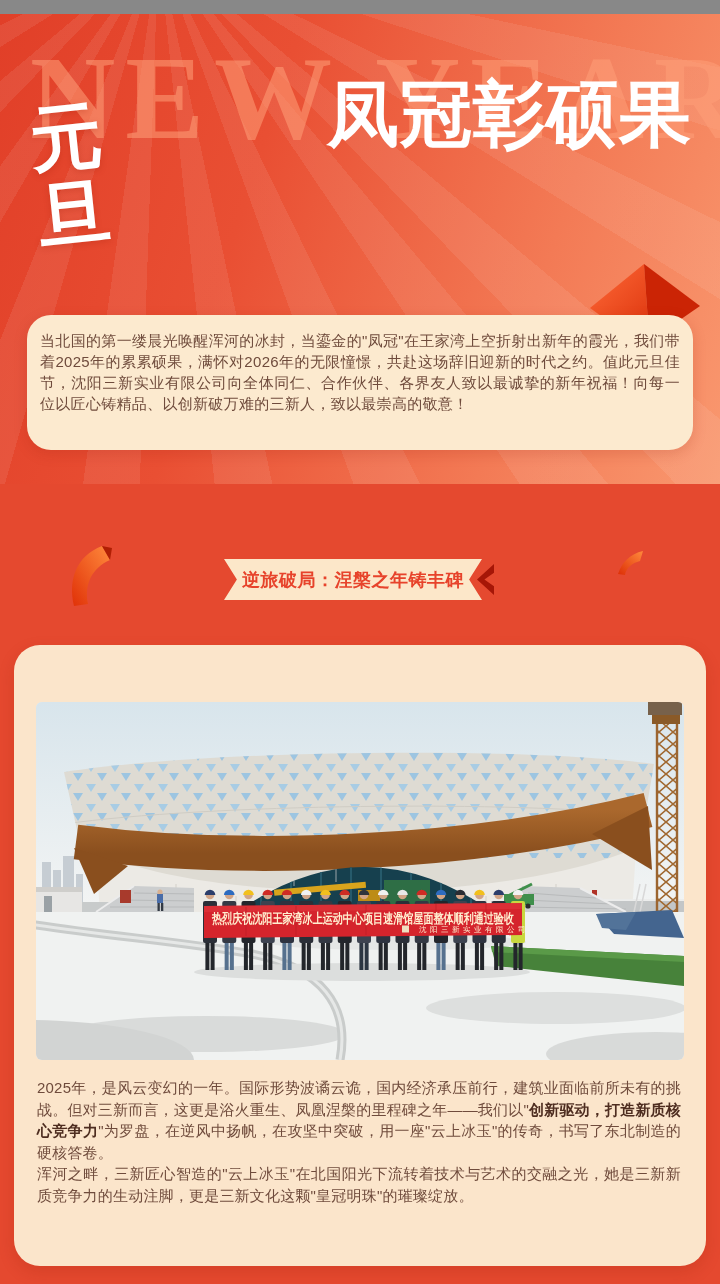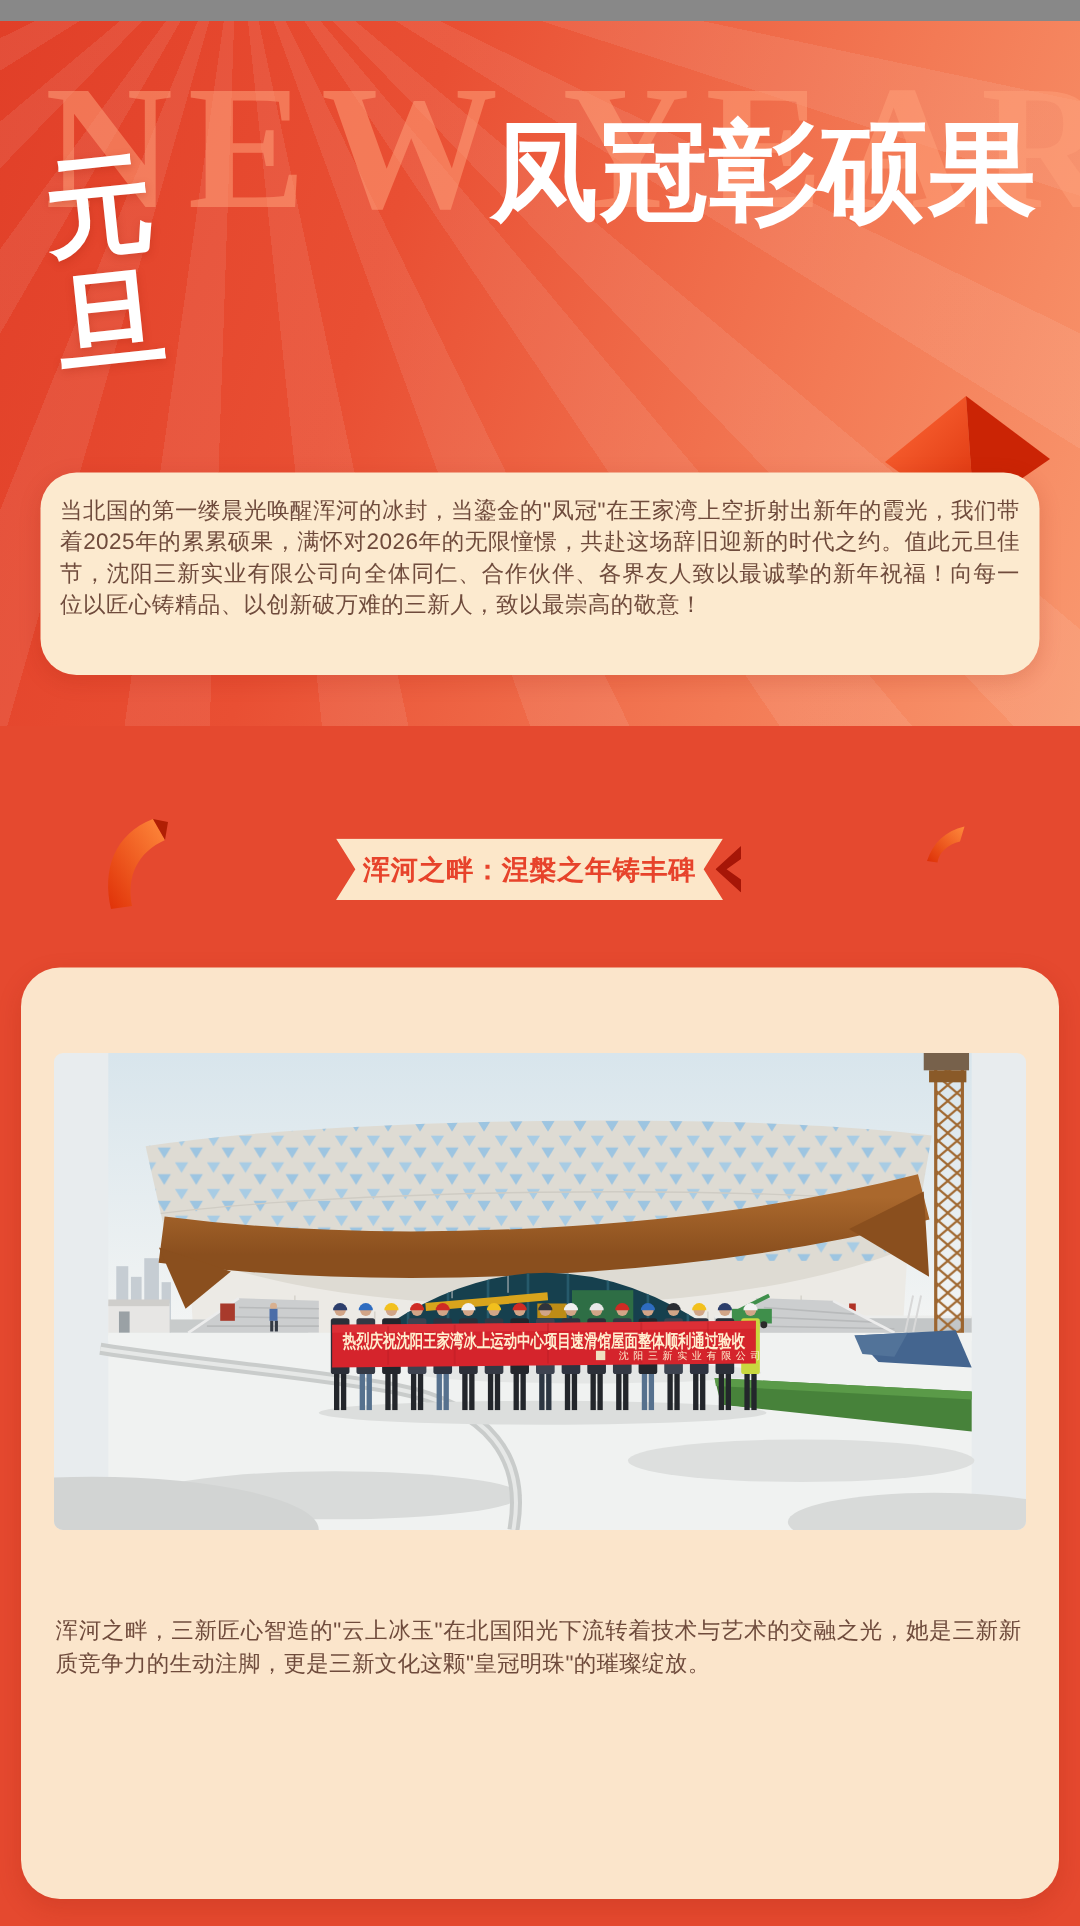--- a/index.html
+++ b/index.html
@@ -34,21 +34,21 @@
   .ribbon-wrap{position:absolute;left:224px;top:545px;width:258px;height:41px;}
   .ribbon-tail{position:absolute;right:-12px;top:5px;width:20px;height:31px;background:#a61607;
     clip-path:polygon(100% 0,15% 50%,100% 100%,100% 72%,52% 50%,100% 28%);}
   .ribbon{position:absolute;left:0;top:0;width:100%;height:100%;background:#fce7c9;
     clip-path:polygon(0 0,100% 0,95% 50%,100% 100%,0 100%,5% 50%);
     display:flex;align-items:center;justify-content:center;
     font-size:18px;font-weight:bold;letter-spacing:.5px;color:#e7432b;}
   
   .card2{position:absolute;left:14px;top:631px;width:692px;height:621px;
     background:#fbe5cb;border-radius:26px;box-shadow:0 6px 16px rgba(150,30,10,.2);}
-  .photo{position:absolute;left:22px;top:57px;width:648px;height:318px;margin:0;
+  .photo{position:absolute;left:22px;top:57px;width:648px;height:358px;margin:0;
     border-radius:6px;overflow:hidden;background:#e8ecee;}
   .photo svg{display:block;width:100%;height:100%;}
   .article{position:absolute;left:23px;right:25px;top:432px;
     color:#6f4b3c;font-size:15px;line-height:21.5px;letter-spacing:.2px;text-align:justify;}
   .article p{margin:0;}
   .article b{color:#4e2d20;font-weight:bold;}
 </style>
 </head>
 <body>
 
@@ -91,21 +91,21 @@
     <defs>
       <linearGradient id="gb" x1="0" y1="1" x2="1" y2="0">
         <stop offset="0" stop-color="#dd2e06"></stop>
           <stop offset="1" stop-color="#ff8a3c"></stop>
       </linearGradient>
     </defs>
     <path d="M2,26 C6,14 14,6 27,3 L24,13 C16,15 10,20 9,27 Z" fill="url(#gb)"></path>
   </svg>
   <div class="ribbon-wrap">
     <div class="ribbon-tail"></div>
-    <div class="ribbon">浑河之畔：涅槃之年铸丰碑</div>
+    <div class="ribbon">逆旅破局：涅槃之年铸丰碑</div>
   </div>
 
   <section class="card2">
     <figure class="photo">
       <svg viewBox="0 0 648 358">
         <defs>
           <linearGradient id="sky" x1="0" y1="0" x2="0" y2="1">
             <stop offset="0" stop-color="#d8e5ec"></stop>
               <stop offset="1" stop-color="#f4f5f4"></stop>
           </linearGradient>
@@ -305,17 +305,18 @@
           <polygon points="168,204 486,201 486,207 168,210" fill="#e23840" opacity=".55"></polygon>
           <path d="M210,205 L210,234 M260,204 L260,234 M330,203 L330,233 M400,202 L400,233 M450,202 L450,232" stroke="#b91c24" stroke-width="1.5" opacity=".4"></path>
           <text x="327" y="221" text-anchor="middle" font-size="13.5" font-weight="bold" fill="#ffeecf" textLength="302" lengthAdjust="spacingAndGlyphs">热烈庆祝沈阳王家湾冰上运动中心项目速滑馆屋面整体顺利通过验收</text>
           <rect x="366" y="223.5" width="7" height="7" fill="#f0e0c0"></rect>
           <text x="438" y="230" text-anchor="middle" font-size="7.5" fill="#ffeecf" letter-spacing="3.5">沈阳三新实业有限公司</text>
         </g>
       </svg>
     </figure>
 
     <div class="article">
+      <p><span>2025年，是风云变幻的一年。国际形势波谲云诡，国内经济承压前行，建筑业面临前所未有的挑战。但对三新而言，这更是浴火重生、凤凰涅槃的里程碑之年——我们以"</span><b>创新驱动，打造新质核心竞争力</b><span>"为罗盘，在逆风中扬帆，在攻坚中突破，用一座"云上冰玉"的传奇，书写了东北制造的硬核答卷。</span></p>
       <p>浑河之畔，三新匠心智造的"云上冰玉"在北国阳光下流转着技术与艺术的交融之光，她是三新新质竞争力的生动注脚，更是三新文化这颗"皇冠明珠"的璀璨绽放。</p>
     </div>
   </section>
 
 </div>
 
 </body></html>

